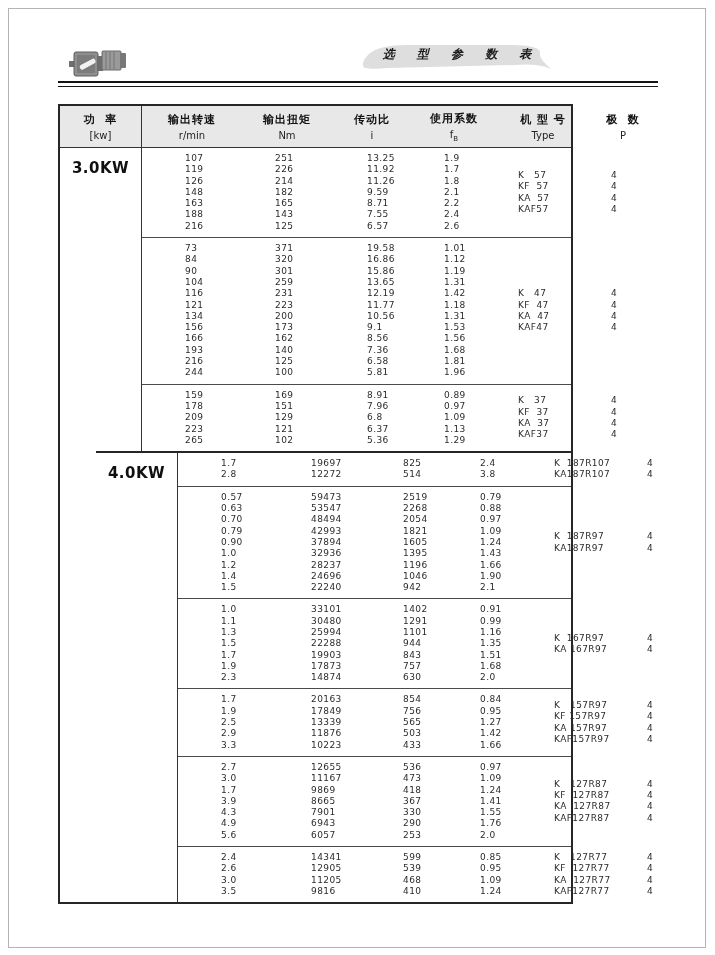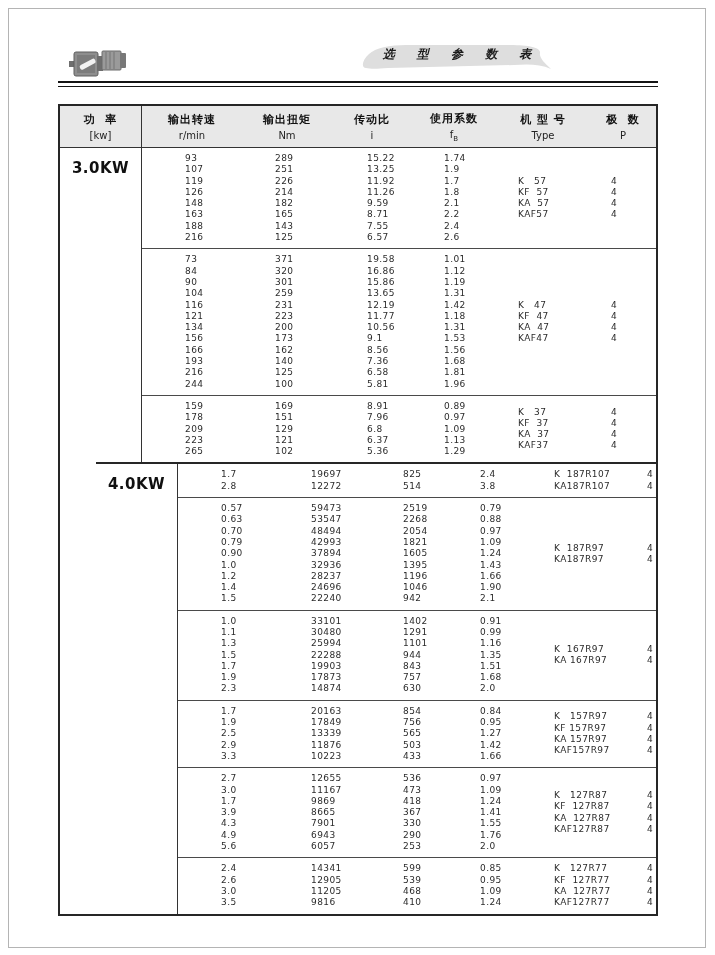--- a/index.html
+++ b/index.html
@@ -12,21 +12,21 @@
   
   .banner{position:absolute;left:360px;top:42px;width:194px;height:30px;}
   .banner svg{position:absolute;left:0;top:0;}
   .banner .bt{position:absolute;left:0;top:4px;width:100%;text-align:center;
        font-family:"DejaVu Serif","Liberation Serif",serif;font-style:italic;
        font-weight:bold;font-size:12px;letter-spacing:9px;text-indent:9px;color:#1b1b1b;}
   
   .rule{position:absolute;left:58px;top:81px;width:600px;height:3px;
         border-top:2px solid #141414;border-bottom:1px solid #141414;}
   
-  .sel-table{position:absolute;left:58px;top:104px;width:600px;
+  .sel-table{position:absolute;left:58px;top:104px;width:515px;
              border:2px solid #262626;background:#fff;box-sizing:border-box;}
   .thead{display:grid;grid-template-columns:82px 100px 90px 80px 84px 94px 66px;
          background:#e8e8e8;border-bottom:1px solid #333;height:41px;}
   .hcell{display:flex;flex-direction:column;align-items:center;justify-content:center;gap:3px;}
   .hcell.power{border-right:1px solid #333;}
   .hcn{font-size:11px;font-weight:bold;color:#111;letter-spacing:1px;white-space:pre;}
   .hen{font-size:10px;color:#222;}
   .hen sub{font-size:7px;}
   .section{display:grid;grid-template-columns:82px 1fr;}
   .section + .section{border-top:2px solid #262626;margin-left:36px;}
@@ -100,26 +100,20 @@
       <div class="hcn">极  数</div>
       <div class="hen">P</div>
     </div>
   </div>
   <div>
       <div class="section">
         <div class="power-cell">3.0KW</div>
         <div class="blocks">
           <div class="block">
             <div class="rowline">
-              <span>93</span>
-              <span>289</span>
-              <span>15.22</span>
-              <span>1.74</span>
-            </div>
-            <div class="rowline">
               <span>107</span>
               <span>251</span>
               <span>13.25</span>
               <span>1.9</span>
             </div>
             <div class="rowline">
               <span>119</span>
               <span>226</span>
               <span>11.92</span>
               <span>1.7</span>

